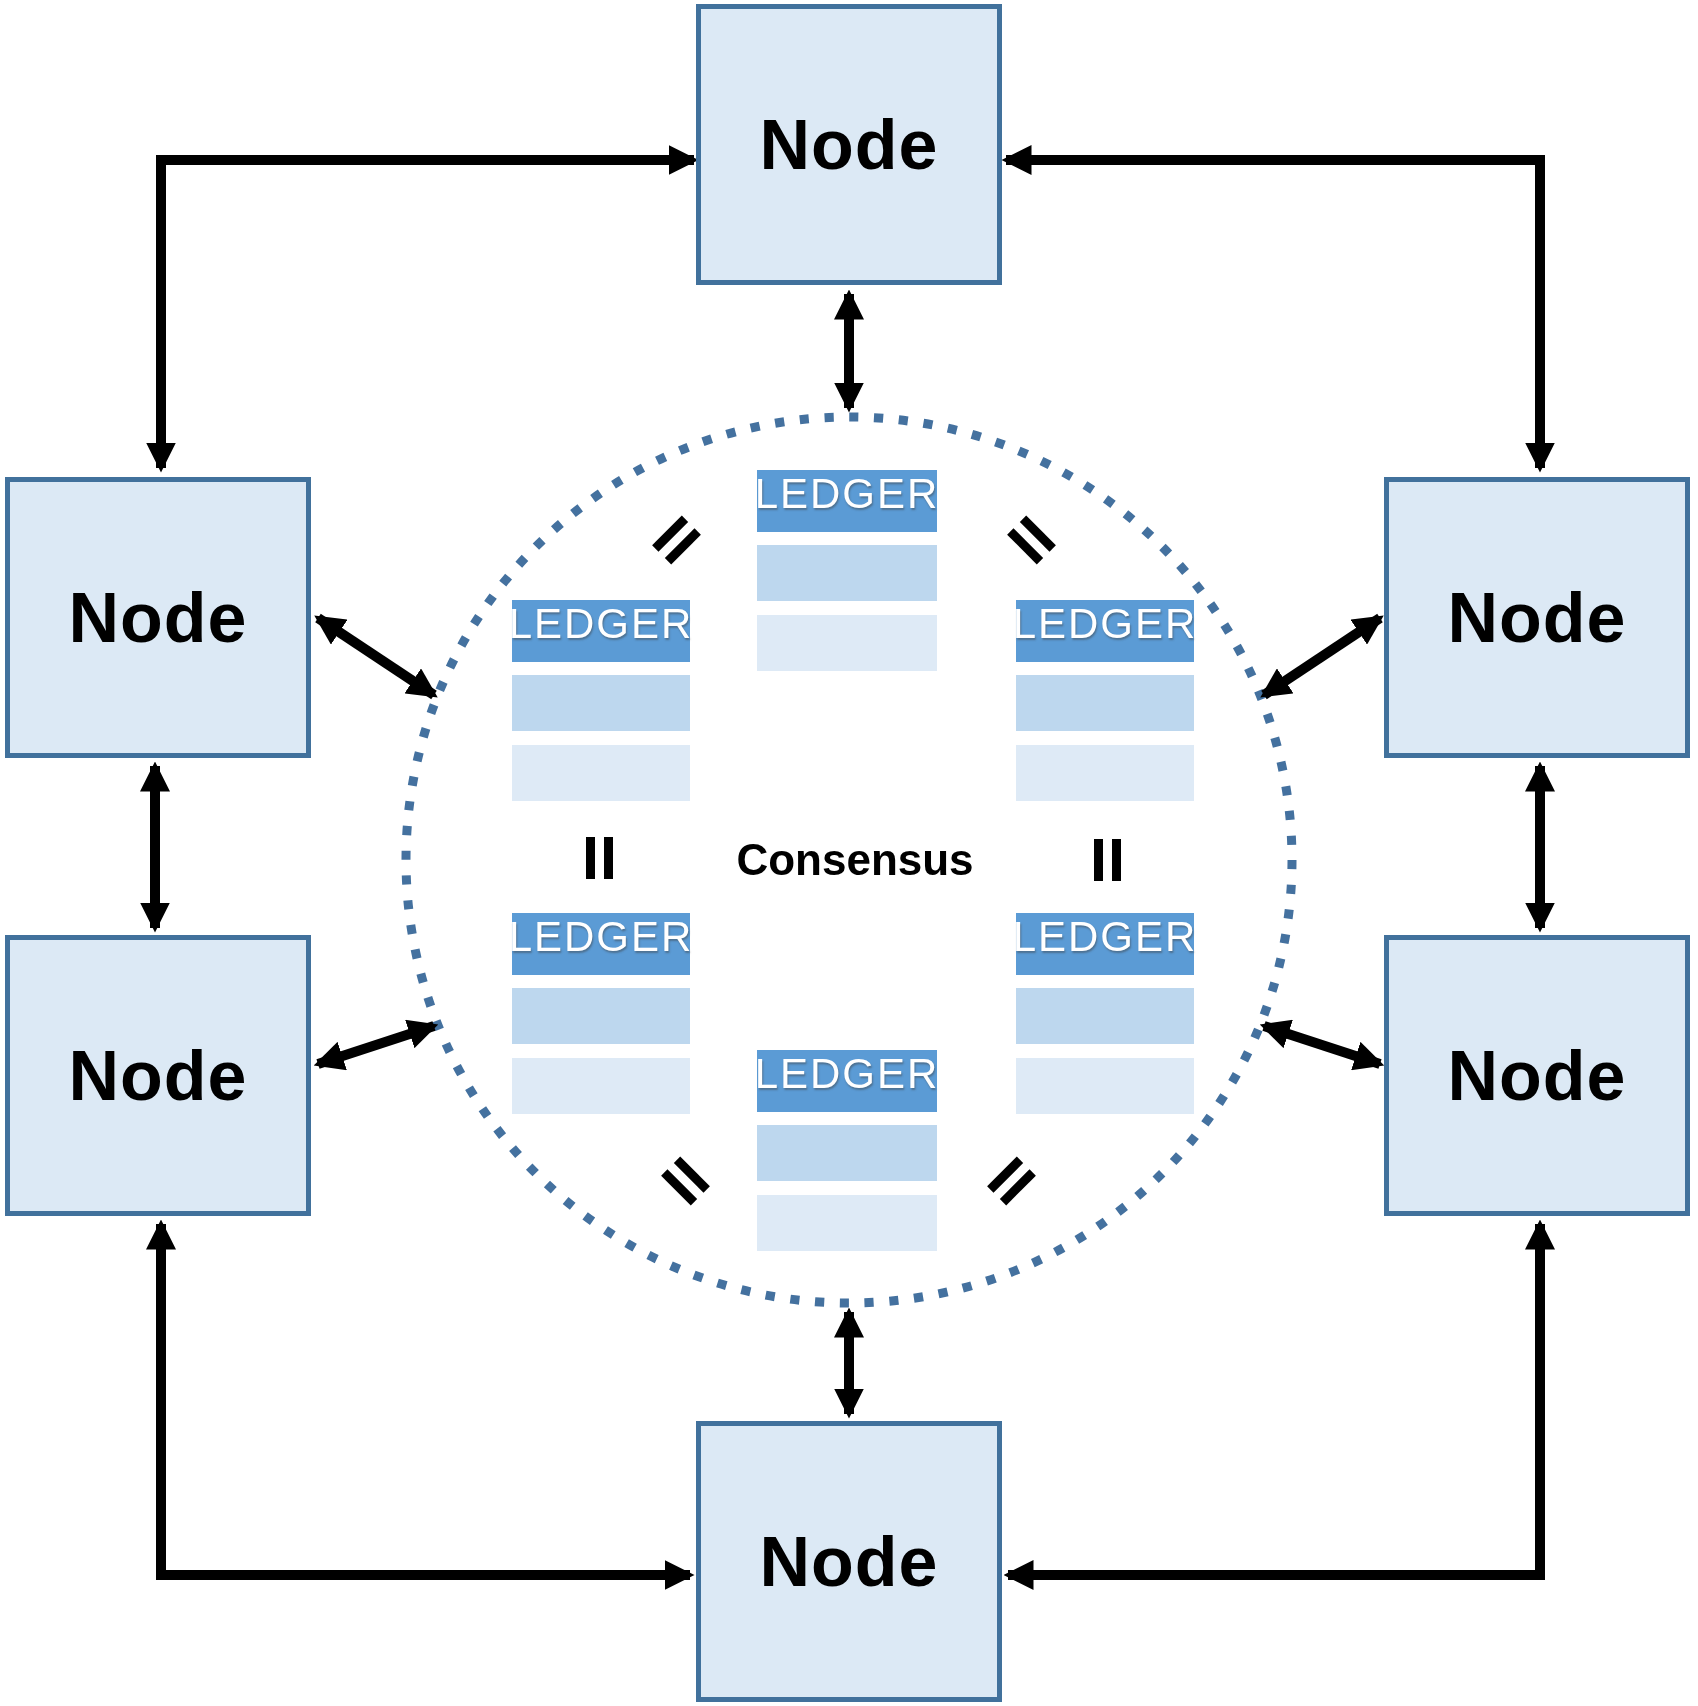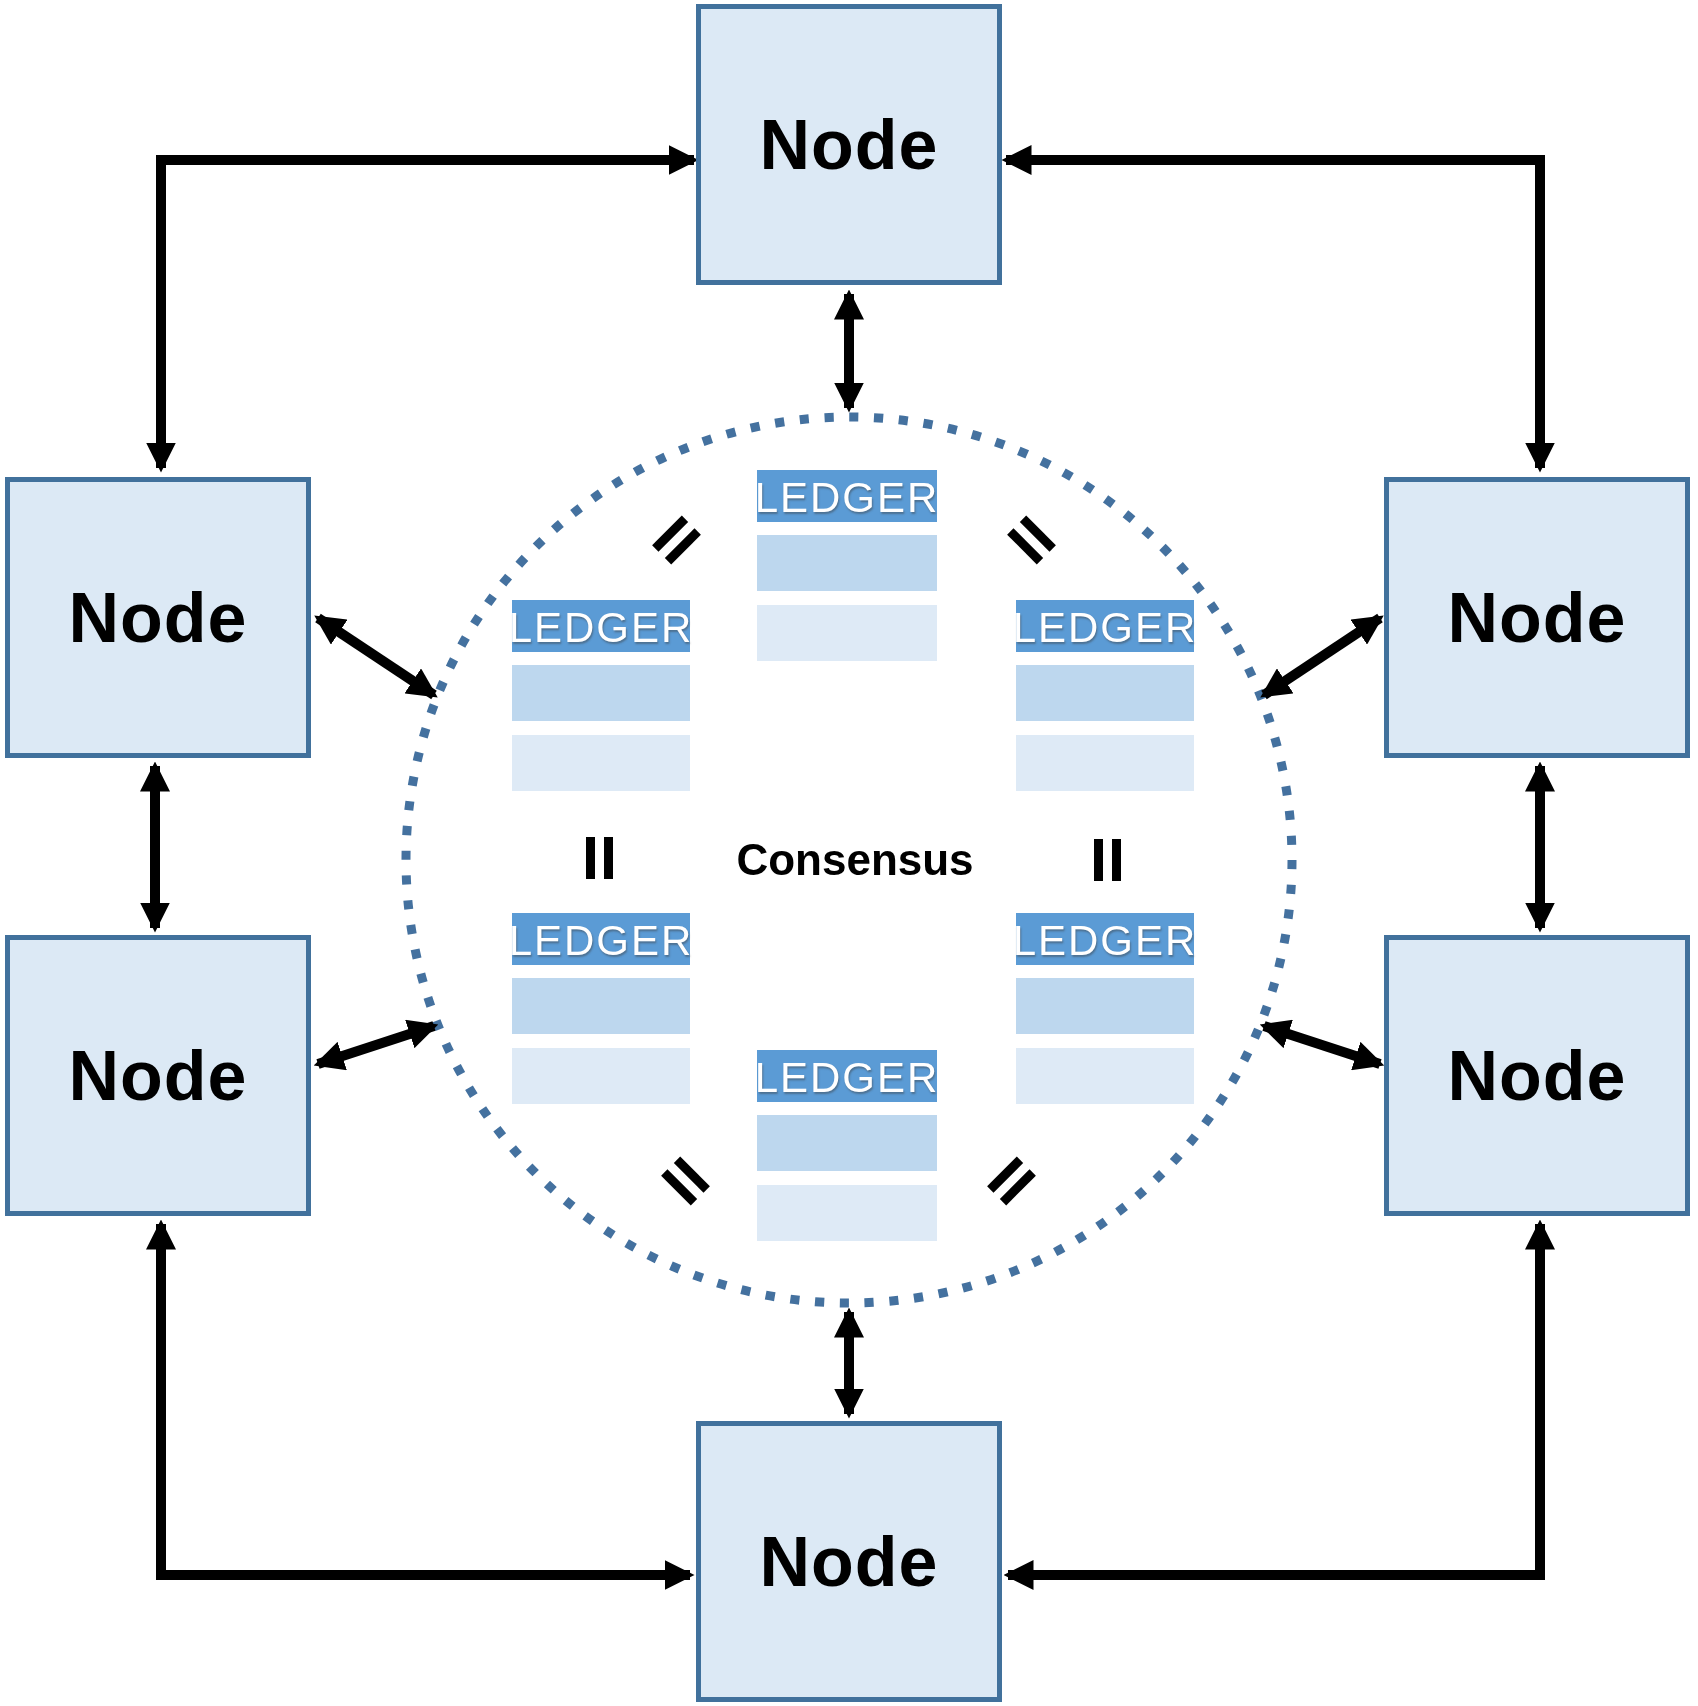--- a/index.html
+++ b/index.html
@@ -6,21 +6,21 @@
   .canvas{position:relative;width:1698px;height:1706px;background:#ffffff;overflow:hidden;
           font-family:"Liberation Sans", sans-serif;}
   .bg{position:absolute;left:0;top:0;width:1698px;height:1706px;}
 
   .node{position:absolute;width:306px;height:281px;box-sizing:border-box;
         background:#dce9f5;border:5px solid #41719c;
         display:flex;align-items:center;justify-content:center;}
   .node-label{font-size:70px;font-weight:700;color:#000;letter-spacing:1px;}
 
   .ledger{position:absolute;}
-  .lhead{height:52px;background:#5b9bd5;display:flex;align-items:flex-end;justify-content:center;
+  .lhead{height:62px;background:#5b9bd5;display:flex;align-items:flex-start;justify-content:center;
          margin-bottom:13px;}
   .lhead span{color:#fff;font-size:42px;letter-spacing:2px;
               text-shadow:1px 2px 2px rgba(60,60,60,.45);}
   .lrow{height:56px;margin-bottom:14px;}
   .r1{background:#bdd7ee;}
   .r2{background:#deeaf6;}
 
   .eq{position:absolute;width:27px;height:42px;display:flex;justify-content:space-between;}
   .eq .bar{width:9px;height:42px;background:#000;display:block;}
 

